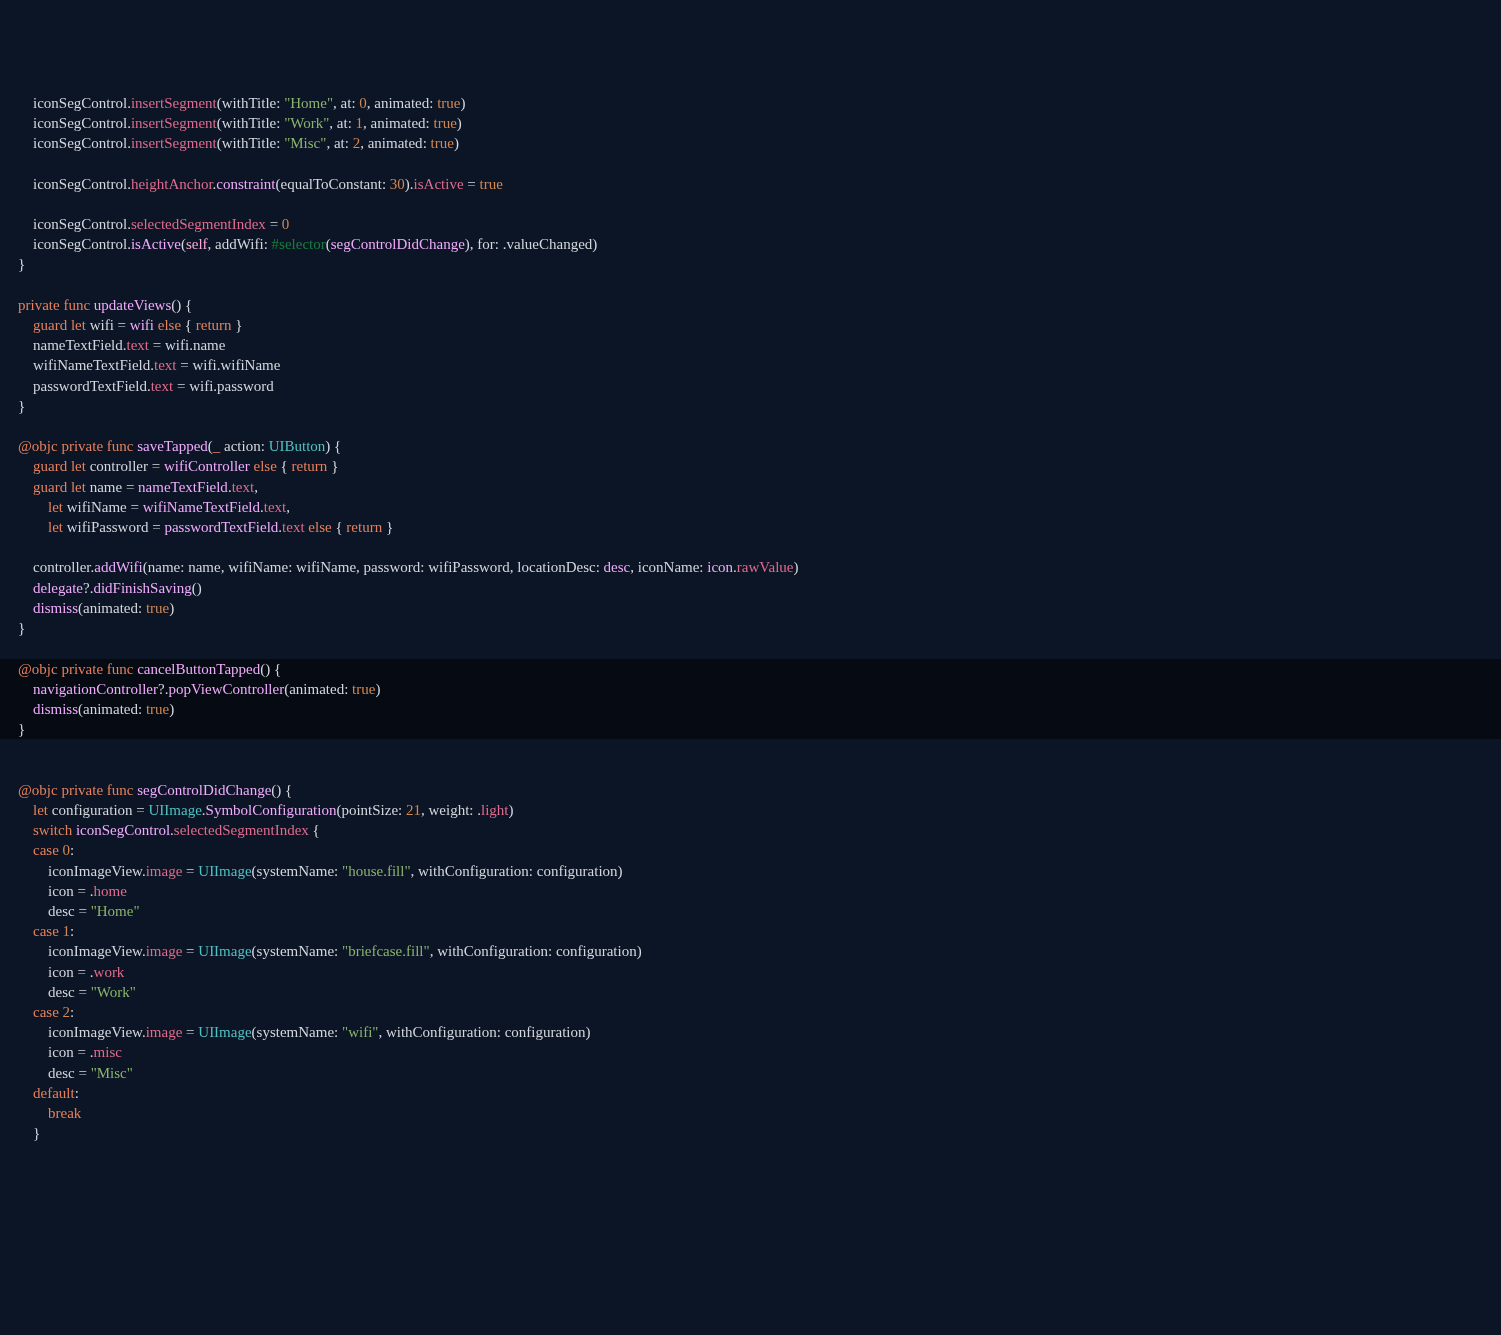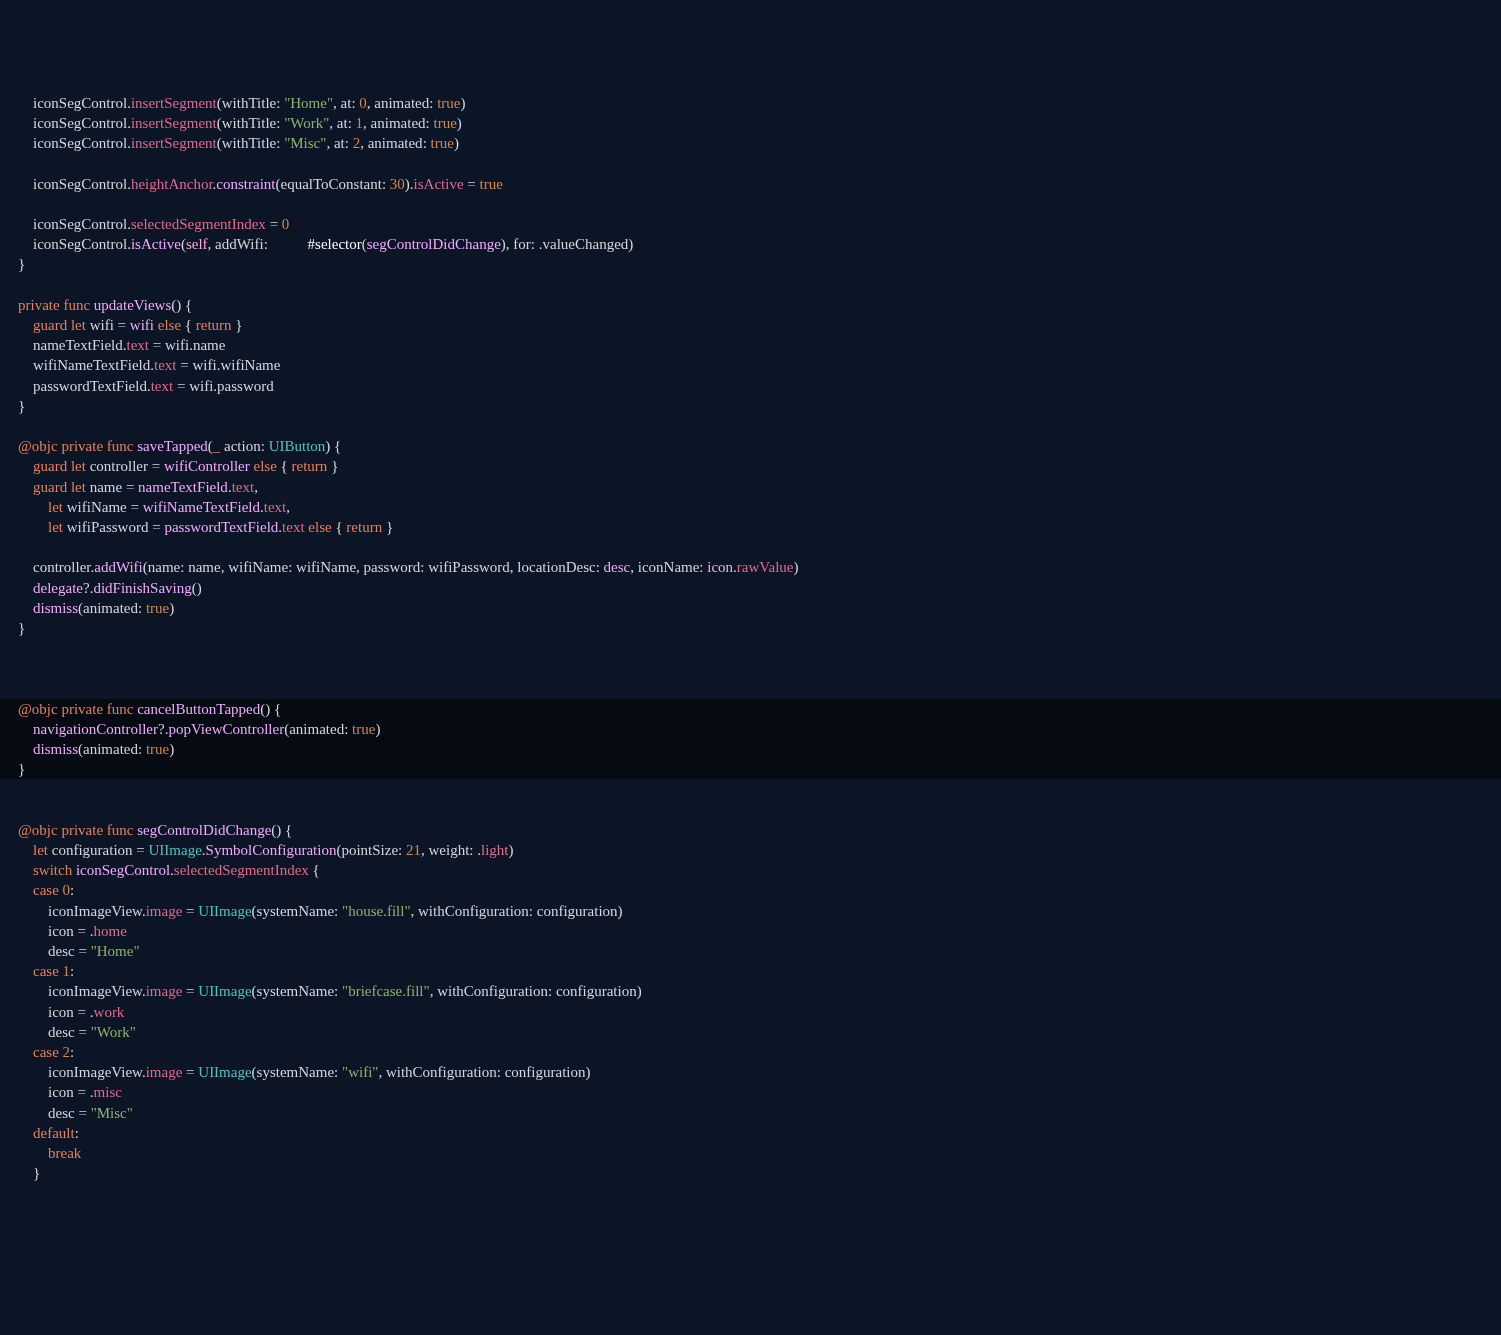--- a/index.html
+++ b/index.html
@@ -11,32 +11,31 @@
     color: #d4d7dd;
     padding: 12px 0 30px 0;
     white-space: pre;
     overflow-x: auto;
     font-weight: 500;
   }
   .line { padding: 0 3px; font-family: Liberation Serif, serif; }
   .hl-block {
     background: #060a12;
     display: block;
-    margin-top: 40px;
   }
   .c-obj   { color: #d4d7dd; }
   .c-pink  { color: #e06b8c; }
   .c-str   { color: #8ab36e; }
   .c-num   { color: #d38850; }
   .c-arg   { color: #d4d7dd; }
   .c-kw    { color: #e5805b; }
   .c-true  { color: #d38850; }
   .c-yel   { color: #f0abfc; }
   .c-self  { color: #f9a8d4; }
-  .c-sel   { color: #ffffff; margin-left: 36px; }
+  .c-sel   { color: #15803d; }
   .c-cyan  { color: #4fc1c2; }
 </style>
 </head>
 <body>
 
 
 
 <div><span class="line">        <span class="c-obj">iconSegControl</span>.<span class="c-pink">insertSegment</span>(<span class="c-arg">withTitle</span>: <span class="c-str">"Home"</span>, <span class="c-arg">at</span>: <span class="c-num">0</span>, <span class="c-arg">animated</span>: <span class="c-true">true</span>)</span>
 <span class="line">        <span class="c-obj">iconSegControl</span>.<span class="c-pink">insertSegment</span>(<span class="c-arg">withTitle</span>: <span class="c-str">"Work"</span>, <span class="c-arg">at</span>: <span class="c-num">1</span>, <span class="c-arg">animated</span>: <span class="c-true">true</span>)</span>
 <span class="line">        <span class="c-obj">iconSegControl</span>.<span class="c-pink">insertSegment</span>(<span class="c-arg">withTitle</span>: <span class="c-str">"Misc"</span>, <span class="c-arg">at</span>: <span class="c-num">2</span>, <span class="c-arg">animated</span>: <span class="c-true">true</span>)</span>

